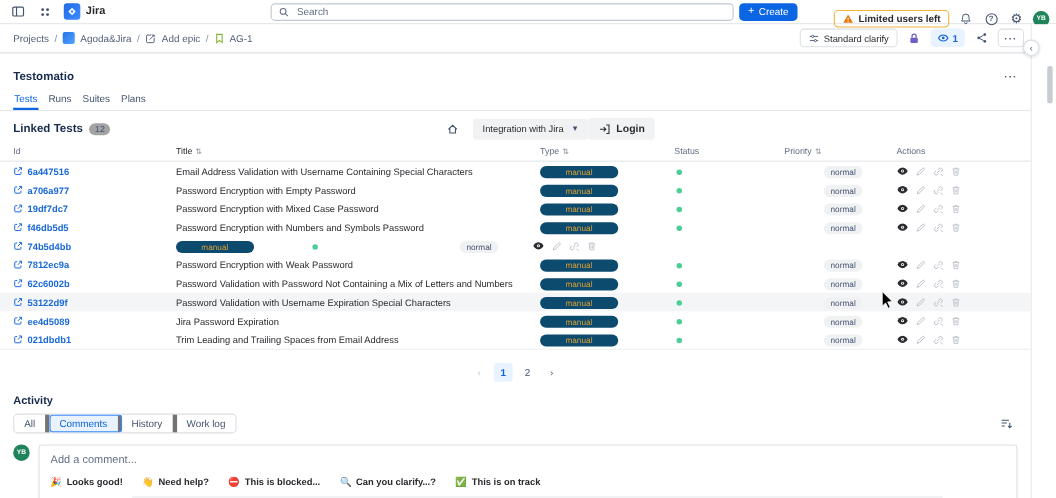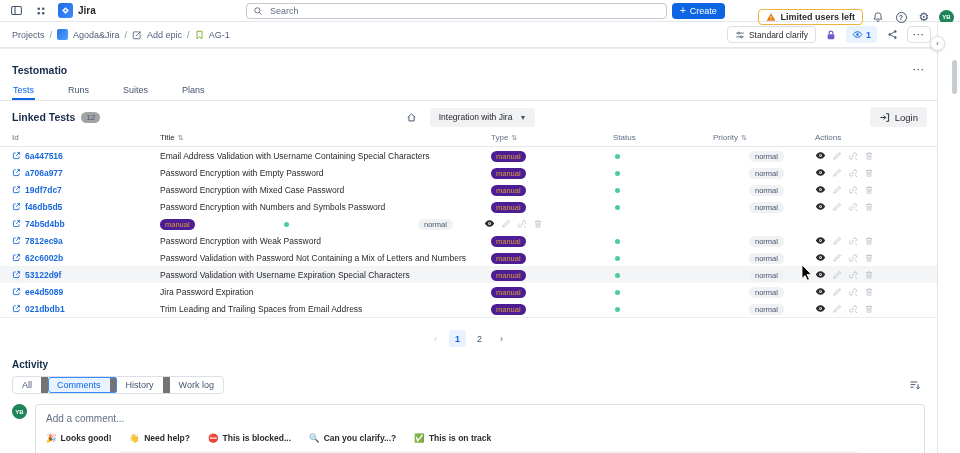--- a/index.html
+++ b/index.html
@@ -45,63 +45,63 @@
   .layout-btn { display:flex; align-items:center; gap:4px; border:1px solid #dcdfe4; border-radius:4px; height:17px; padding:0 7px; font-size:8.5px; color:#292a2e; cursor:pointer; }
   .watch-btn { display:flex; align-items:center; gap:3px; background:#e9f2ff; border-radius:4px; height:17px; padding:0 6px; color:#1868db; font-weight:600; cursor:pointer; }
   .more-btn { border:1px solid #dcdfe4; border-radius:4px; height:17px; padding:0 5px; display:flex; align-items:center; color:#44546f; letter-spacing:1px; font-weight:700; cursor:pointer; }
 
   
   .partial-top { height:10px; overflow:hidden; padding:0 12px; color:#44546f; font-size:8.5px; display:flex; align-items:flex-end; }
   .hr { border-bottom:1px solid #eceef0; }
   .panel-head { display:flex; align-items:center; margin:15px 12px 0; }
   .panel-title { font-size:10.5px; font-weight:700; color:#172b4d; flex:1; }
   .dots { color:#44546f; letter-spacing:1px; font-weight:700; cursor:pointer; }
-  .ttabs { display:flex; gap:32px; padding:0 12px; margin-top:7px; border-bottom:1px solid #e4e6ea; }
+  .ttabs { display:flex; gap:8px; padding:0 12px; margin-top:7px; border-bottom:1px solid #e4e6ea; }
   .ttab { padding:2px 1px 5px; color:#44546f; font-size:9px; cursor:pointer; }
   .ttab.active { color:#0c66e4; box-shadow:inset 0 -2px 0 #0c66e4; }
 
   .linked-bar { display:flex; align-items:center; padding:6px 10px 6px 12px; }
   .linked-left { flex:1; display:flex; align-items:center; gap:6px; }
   .linked-label { font-size:10.5px; font-weight:700; color:#172b4d; }
   .count-badge { background:#a3a3a3; border-radius:8px; padding:1px 5px; font-size:8px; color:#44546f; }
   .linked-mid { display:flex; align-items:center; gap:10px; }
   .dropdown-btn { background:#f1f2f4; border-radius:3px; height:19px; display:flex; align-items:center; gap:7px; padding:0 9px; font-size:8.5px; color:#292a2e; cursor:pointer; }
   .chev-down { font-size:7px; color:#44546f; }
-  .linked-right { flex:1; display:flex; justify-content:flex-end; }
+  .linked-right { flex:1; display:flex; justify-content:flex-start;font-weight:bold; }
   .login-btn { background:#f1f2f4; border-radius:3px; height:20px; display:flex; align-items:center; gap:5px; padding:0 9px; font-size:9.5px; color:#292a2e; cursor:pointer; }
 
   .thead, .trow { display:flex; align-items:center; padding:0 10px 0 12px; }
   .thead { color:#626f86; font-size:8px; padding-bottom:4px; border-bottom:1px solid #e4e6ea; }
   .thead > div { display:flex; align-items:center; gap:3px; }
   .sortg { font-size:7px; color:#8590a2; }
   .trow { height:17px; font-size:8.5px; }
   .trow.hovered { background:#f4f5f7; }
   .col-id { width:148px; display:flex; align-items:center; gap:4px; }
   .col-title { flex:1; color:#292a2e; white-space:nowrap; overflow:hidden; }
   .col-type { width:122px; }
   .col-status { width:100px; }
   .col-priority { width:102px; }
   .col-actions { width:112px; display:flex; align-items:center; gap:6px; }
   .tid { color:#1868db; font-weight:700; text-decoration:none; cursor:pointer; }
-  .badge-type { background:#4c1d95; color:#dd9f33; border-radius:7px; padding:1px 5px; font-size:7.5px; }
+  .badge-type { background:#0c4a6e; color:#dd9f33; border-radius:7px; padding:1px 23px; font-size:7.5px; }
   .status-dot { width:5px; height:5px; border-radius:50%; background:#4bce97; display:inline-block; margin-left:2px; }
   .badge-priority { background:#f0f1f3; color:#44546f; border-radius:7px; padding:1px 6px; font-size:7.5px;margin-left:36px; }
   .act-icon { cursor:pointer; display:flex; }
 
   .pagination { display:flex; justify-content:center; align-items:center; gap:5px; margin-top:12px; }
   .page-btn { min-width:17px; height:17px; border-radius:3px; display:flex; align-items:center; justify-content:center; font-size:9px; color:#44546f; cursor:pointer; }
   .page-btn.active { background:#e9f2ff; color:#0c66e4; font-weight:700; }
   .page-btn.disabled { color:#c1c7d0; }
 
   
   .activity { margin:12px 12px 0; }
   .activity-title { font-size:10px; font-weight:700; color:#172b4d; }
   .activity-row { display:flex; align-items:center; margin-top:6px; }
   .seg-group { display:flex; border:1px solid #dcdfe4; border-radius:4px; }
-  .seg { padding:3px 9px; font-size:9px; color:#44546f; border-right:7px solid #737373; cursor:pointer; }
+  .seg { padding:3px 9px; font-size:9px; color:#44546f; border-right:4px solid #737373; cursor:pointer; }
   .seg:last-child { border-right:none; }
   .seg.active { background:#e9f2ff; color:#0c66e4; outline:1px solid #388bff; outline-offset:-1px; border-radius:3px; }
   .sort-order { margin-left:auto; margin-right:4px; cursor:pointer; }
 
   .comment-row { display:flex; gap:8px; margin-top:10px; }
   .avatar-sm { width:15px; height:15px; border-radius:50%; background:#1f845a; color:#fff; font-size:6px; font-weight:700; display:flex; align-items:center; justify-content:center; flex-shrink:0; }
   .comment-box { flex:1; border:1px solid #dcdfe4; border-radius:3px; background:#fff; height:62px; padding:8px 10px 0; position:relative; cursor:text; }
   .comment-placeholder { color:#626f86; font-size:10px; }
   .chips { display:flex; gap:18px; margin-top:9px; }
   .chip { display:flex; align-items:center; gap:4px; font-size:8.5px; font-weight:600; color:#292a2e; cursor:pointer; white-space:nowrap; }

